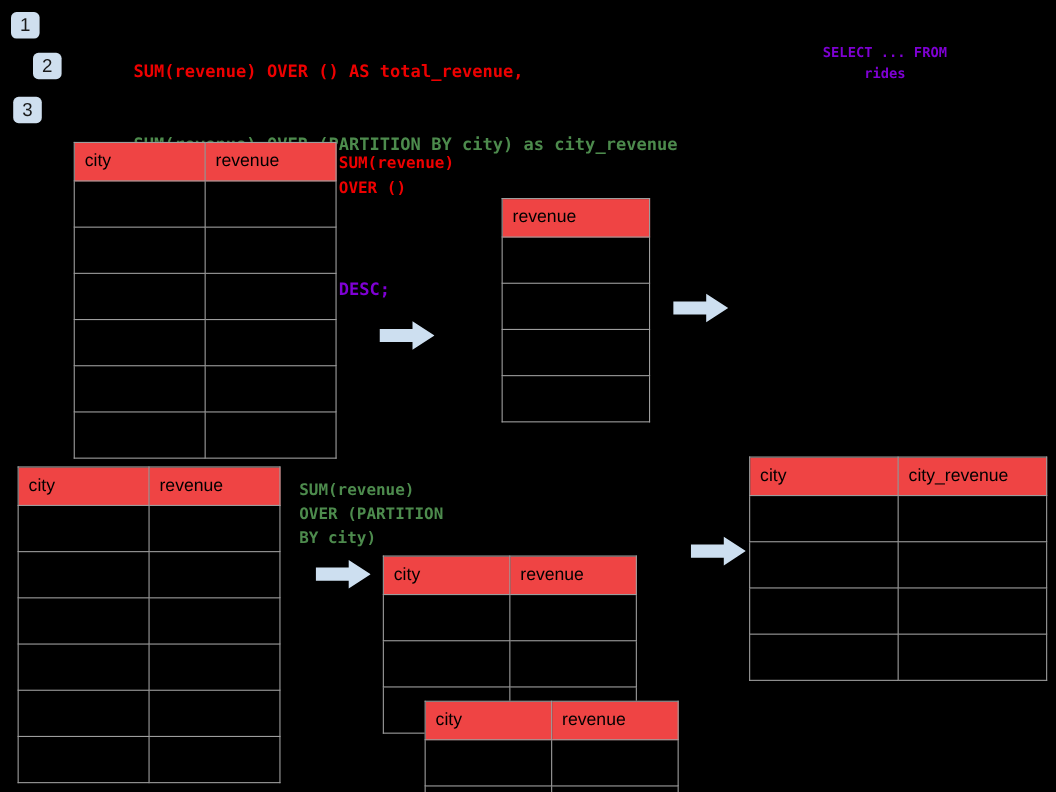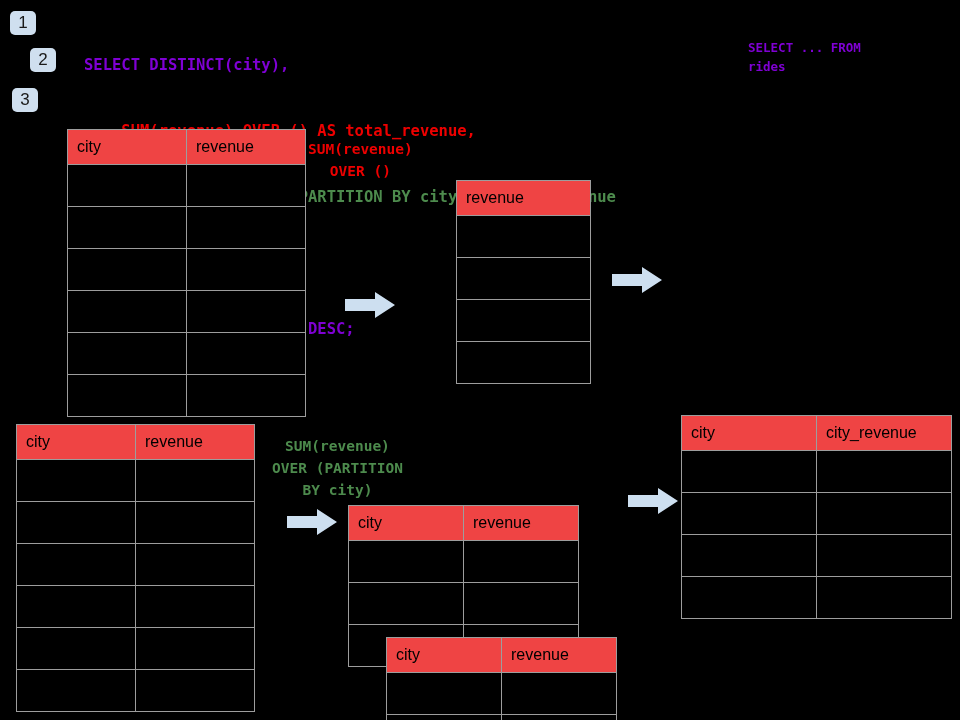--- a/index.html
+++ b/index.html
@@ -45,21 +45,20 @@
   .c-green  { color: #4d8b4d; }
 
   
   .note {
     position: absolute;
     font-family: "DejaVu Sans Mono", monospace;
     font-size: 14.5px;
     line-height: 22px;
     font-weight: bold;
     white-space: pre;
-    text-align: center;
   }
   .note-sm {
     position: absolute;
     font-family: "DejaVu Sans Mono", monospace;
     font-size: 12.5px;
     line-height: 19px;
     font-weight: bold;
     white-space: pre;
     color: #7f00d4;
   }
@@ -106,28 +105,27 @@
   <span>1</span>
 </div>
 <div class="badge" style="left:30px; top:48px;">
   <span>2</span>
 </div>
 <div class="badge" style="left:12px; top:88px;">
   <span>3</span>
 </div>
 
 <div class="sql" style="left:84px; top:10px;">
-  <div class="sql-line c-purple">SELECT DISTINCT(city),</div>
   <div class="sql-line c-red">    SUM(revenue) OVER () AS total_revenue,</div>
   <div class="sql-line c-green">    SUM(revenue) OVER (PARTITION BY city) as city_revenue</div>
   <div class="sql-line c-purple">  FROM rides</div>
   <div class="sql-line c-purple">  ORDER by city_revenue DESC;</div>
 </div>
 
-<div class="note-sm" style="left:748px; top:38px;">SELECT ... FROM
+<div class="note-sm" style="left:748px; top:38px;text-align:center;">SELECT ... FROM
 rides</div>
 
 <div class="note c-red" style="left:308px; top:138px;">SUM(revenue)
 OVER ()</div>
 
 <div class="note c-green" style="left:272px; top:435px;">SUM(revenue)
 OVER (PARTITION
 BY city)</div>
 
 <table class="tbl" style="left:67px; top:129px; width:238px;">

